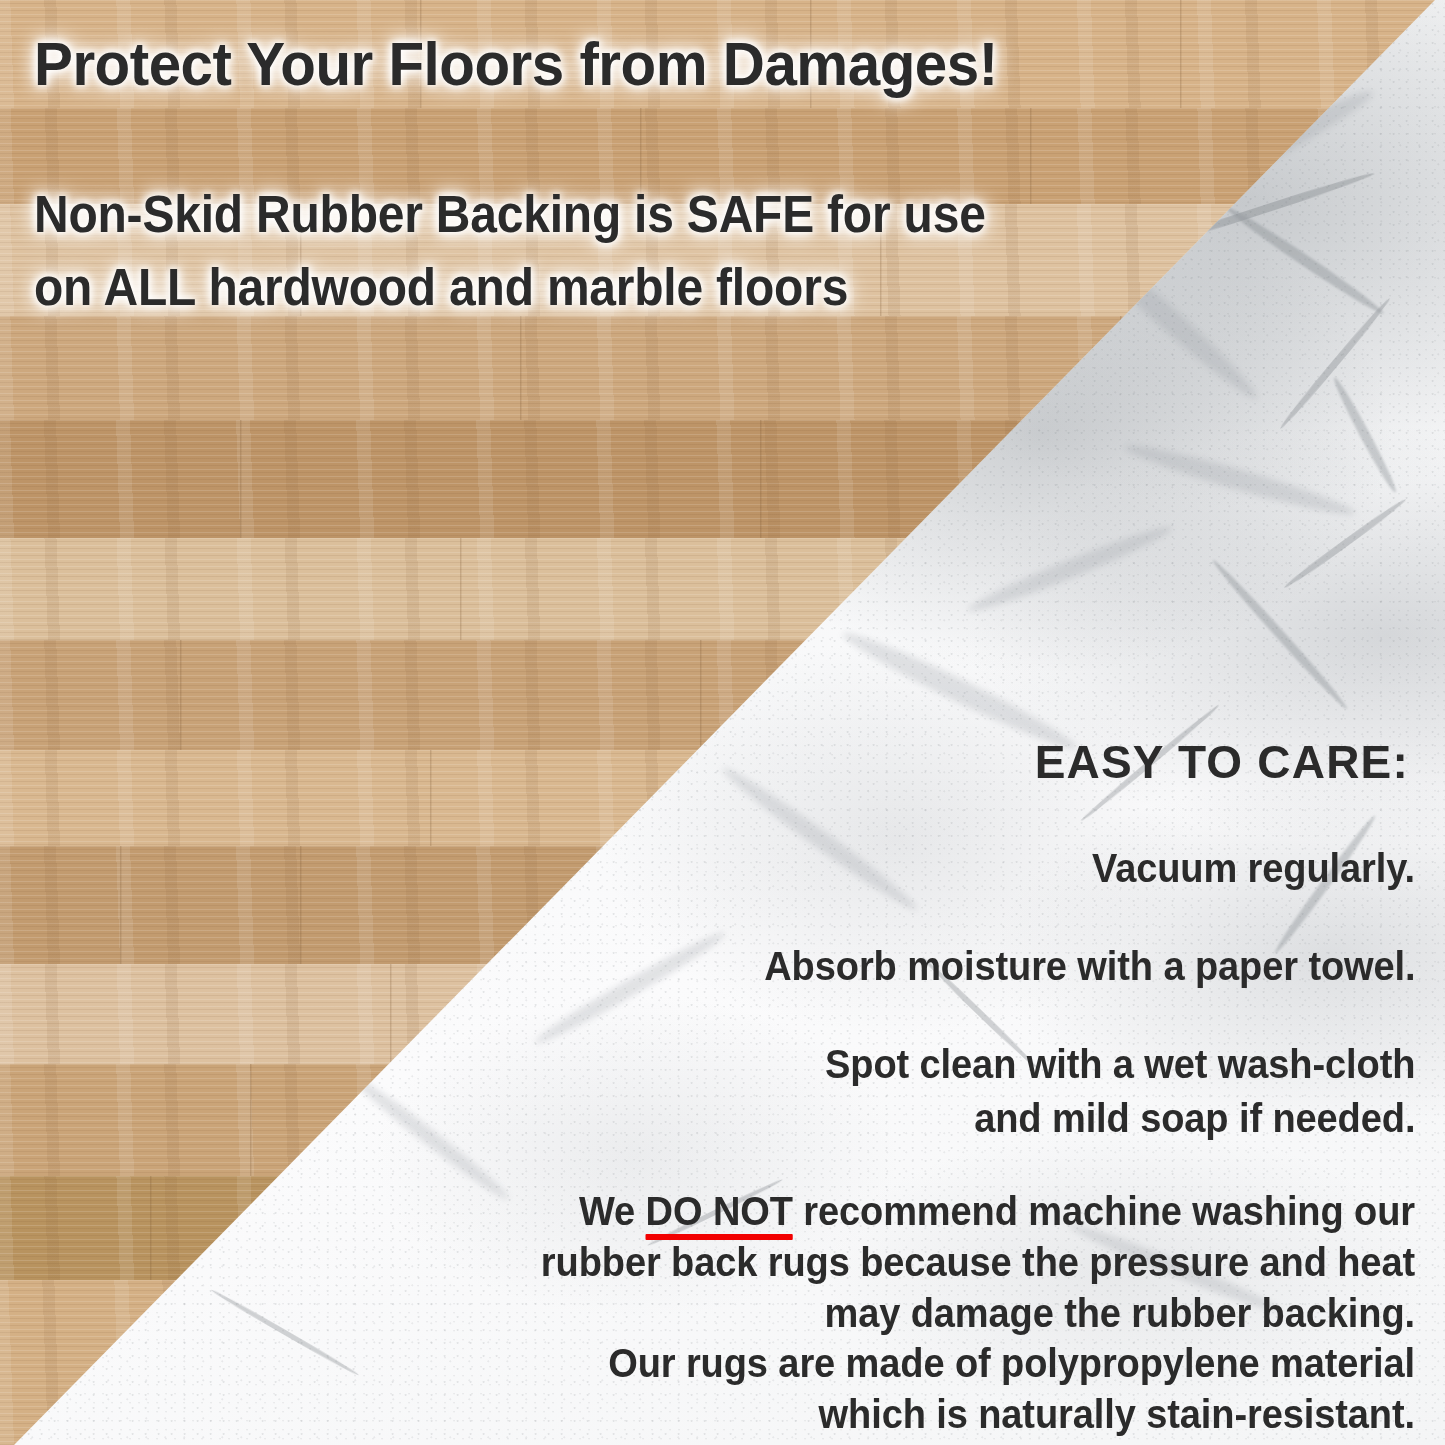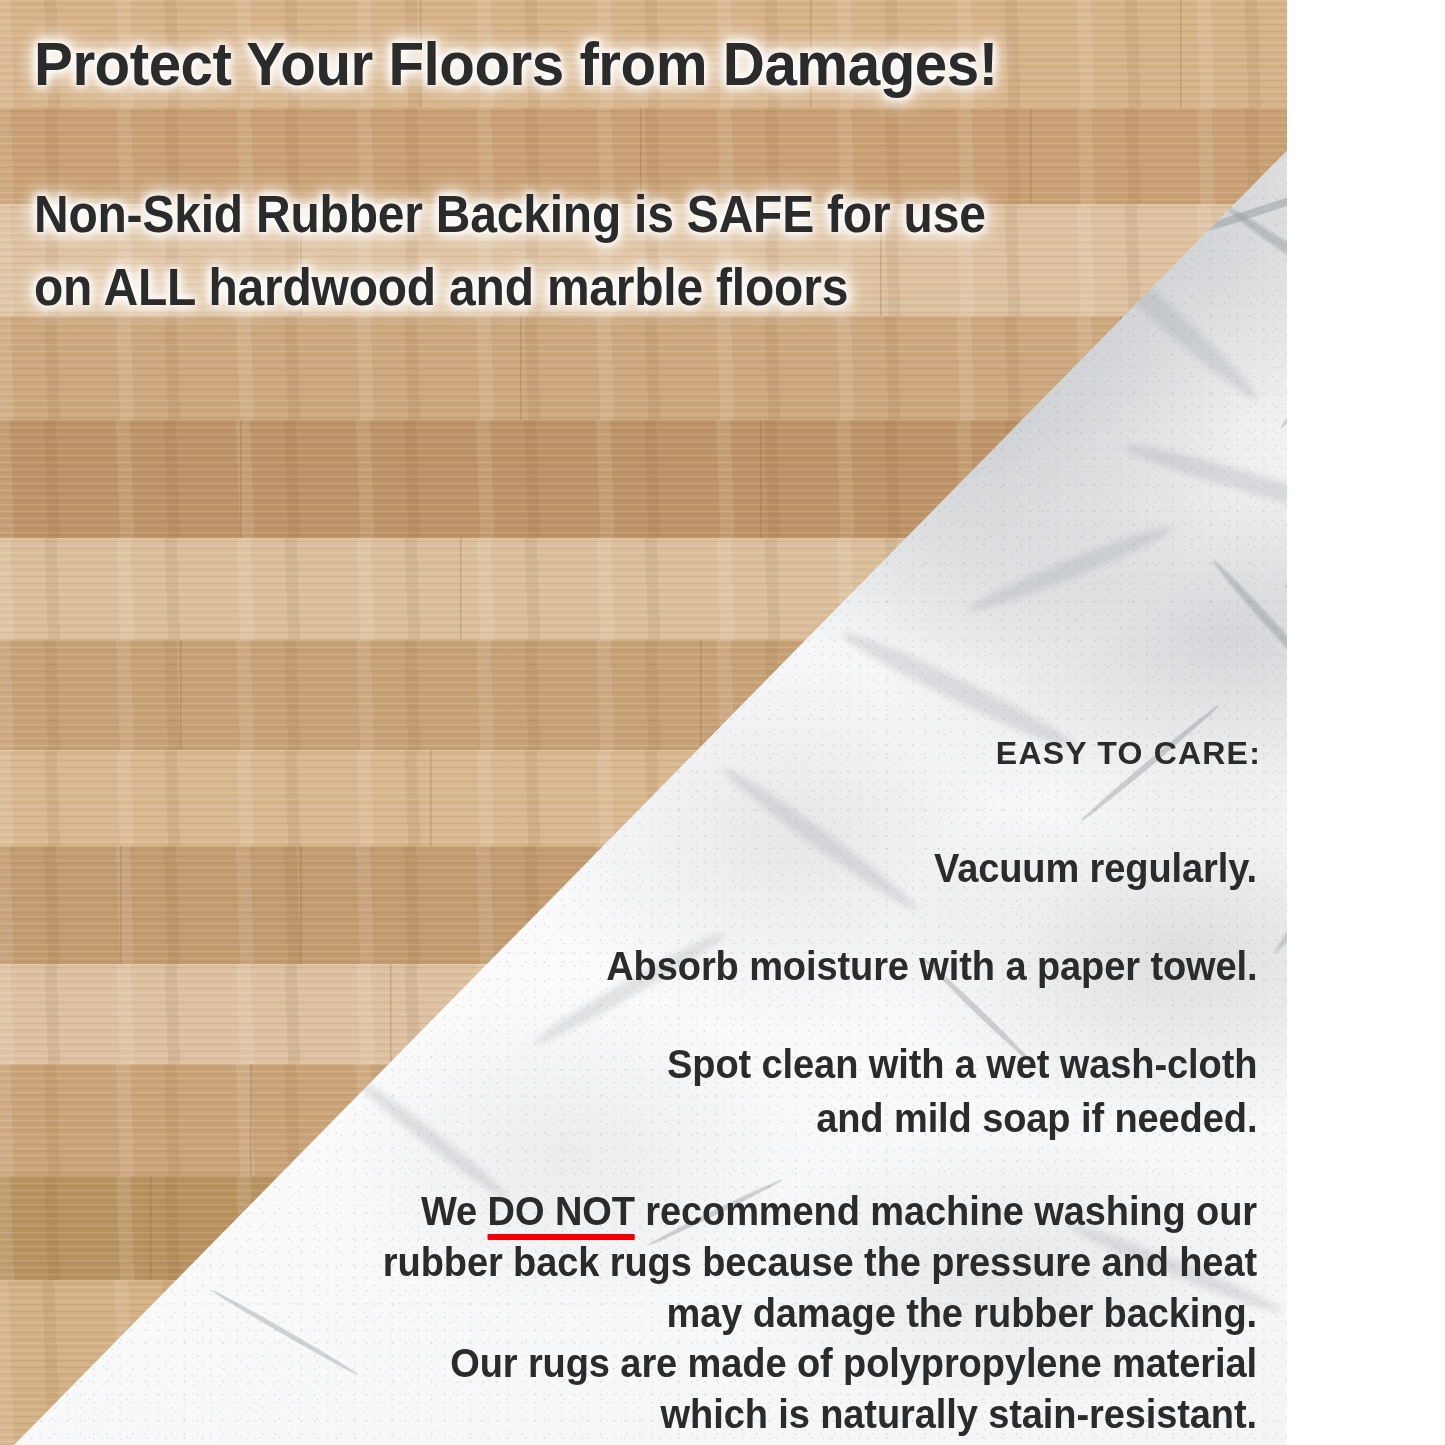--- a/index.html
+++ b/index.html
@@ -1,17 +1,17 @@
 <!DOCTYPE html>
 <html><head>
 <meta charset="utf-8">
 <style>
   html,body{margin:0;padding:0;background:#fff;}
   #stage{
-    position:relative;width:1287px;height:1445px;overflow:hidden;
+    position:relative;width:1445px;height:1445px;overflow:hidden;
     font-family:"Liberation Sans", sans-serif;
     background:#d9bb95;
   }
 
   
   .wood{position:absolute;inset:0;background:#cfa87c;}
   .wood-planks{position:absolute;inset:0;}
   .plank{position:absolute;left:0;width:100%;}
   
   .plank::before{
@@ -90,22 +90,22 @@
     white-space:nowrap;
   }
   #subhead{
     position:absolute;left:34px;top:178px;width:1180px;
     font-size:51px;font-weight:700;line-height:1.44;
     letter-spacing:-.2px;
     transform:scaleX(.94);transform-origin:left center;
   }
 
   #care-heading{
-    position:absolute;right:26px;top:735px;
-    font-size:32px;font-weight:700;letter-spacing:1.2px;
+    position:absolute;right:36px;top:735px;
+    font-size:46px;font-weight:700;letter-spacing:1.2px;
     text-align:right;
   }
   .care-line{
     position:absolute;right:30px;text-align:right;
     font-size:40px;font-weight:700;line-height:1.34;
     letter-spacing:-.1px;
     transform:scaleX(.95);transform-origin:right center;
   }
   #care-1{top:842px;}
   #care-2{top:940px;}

